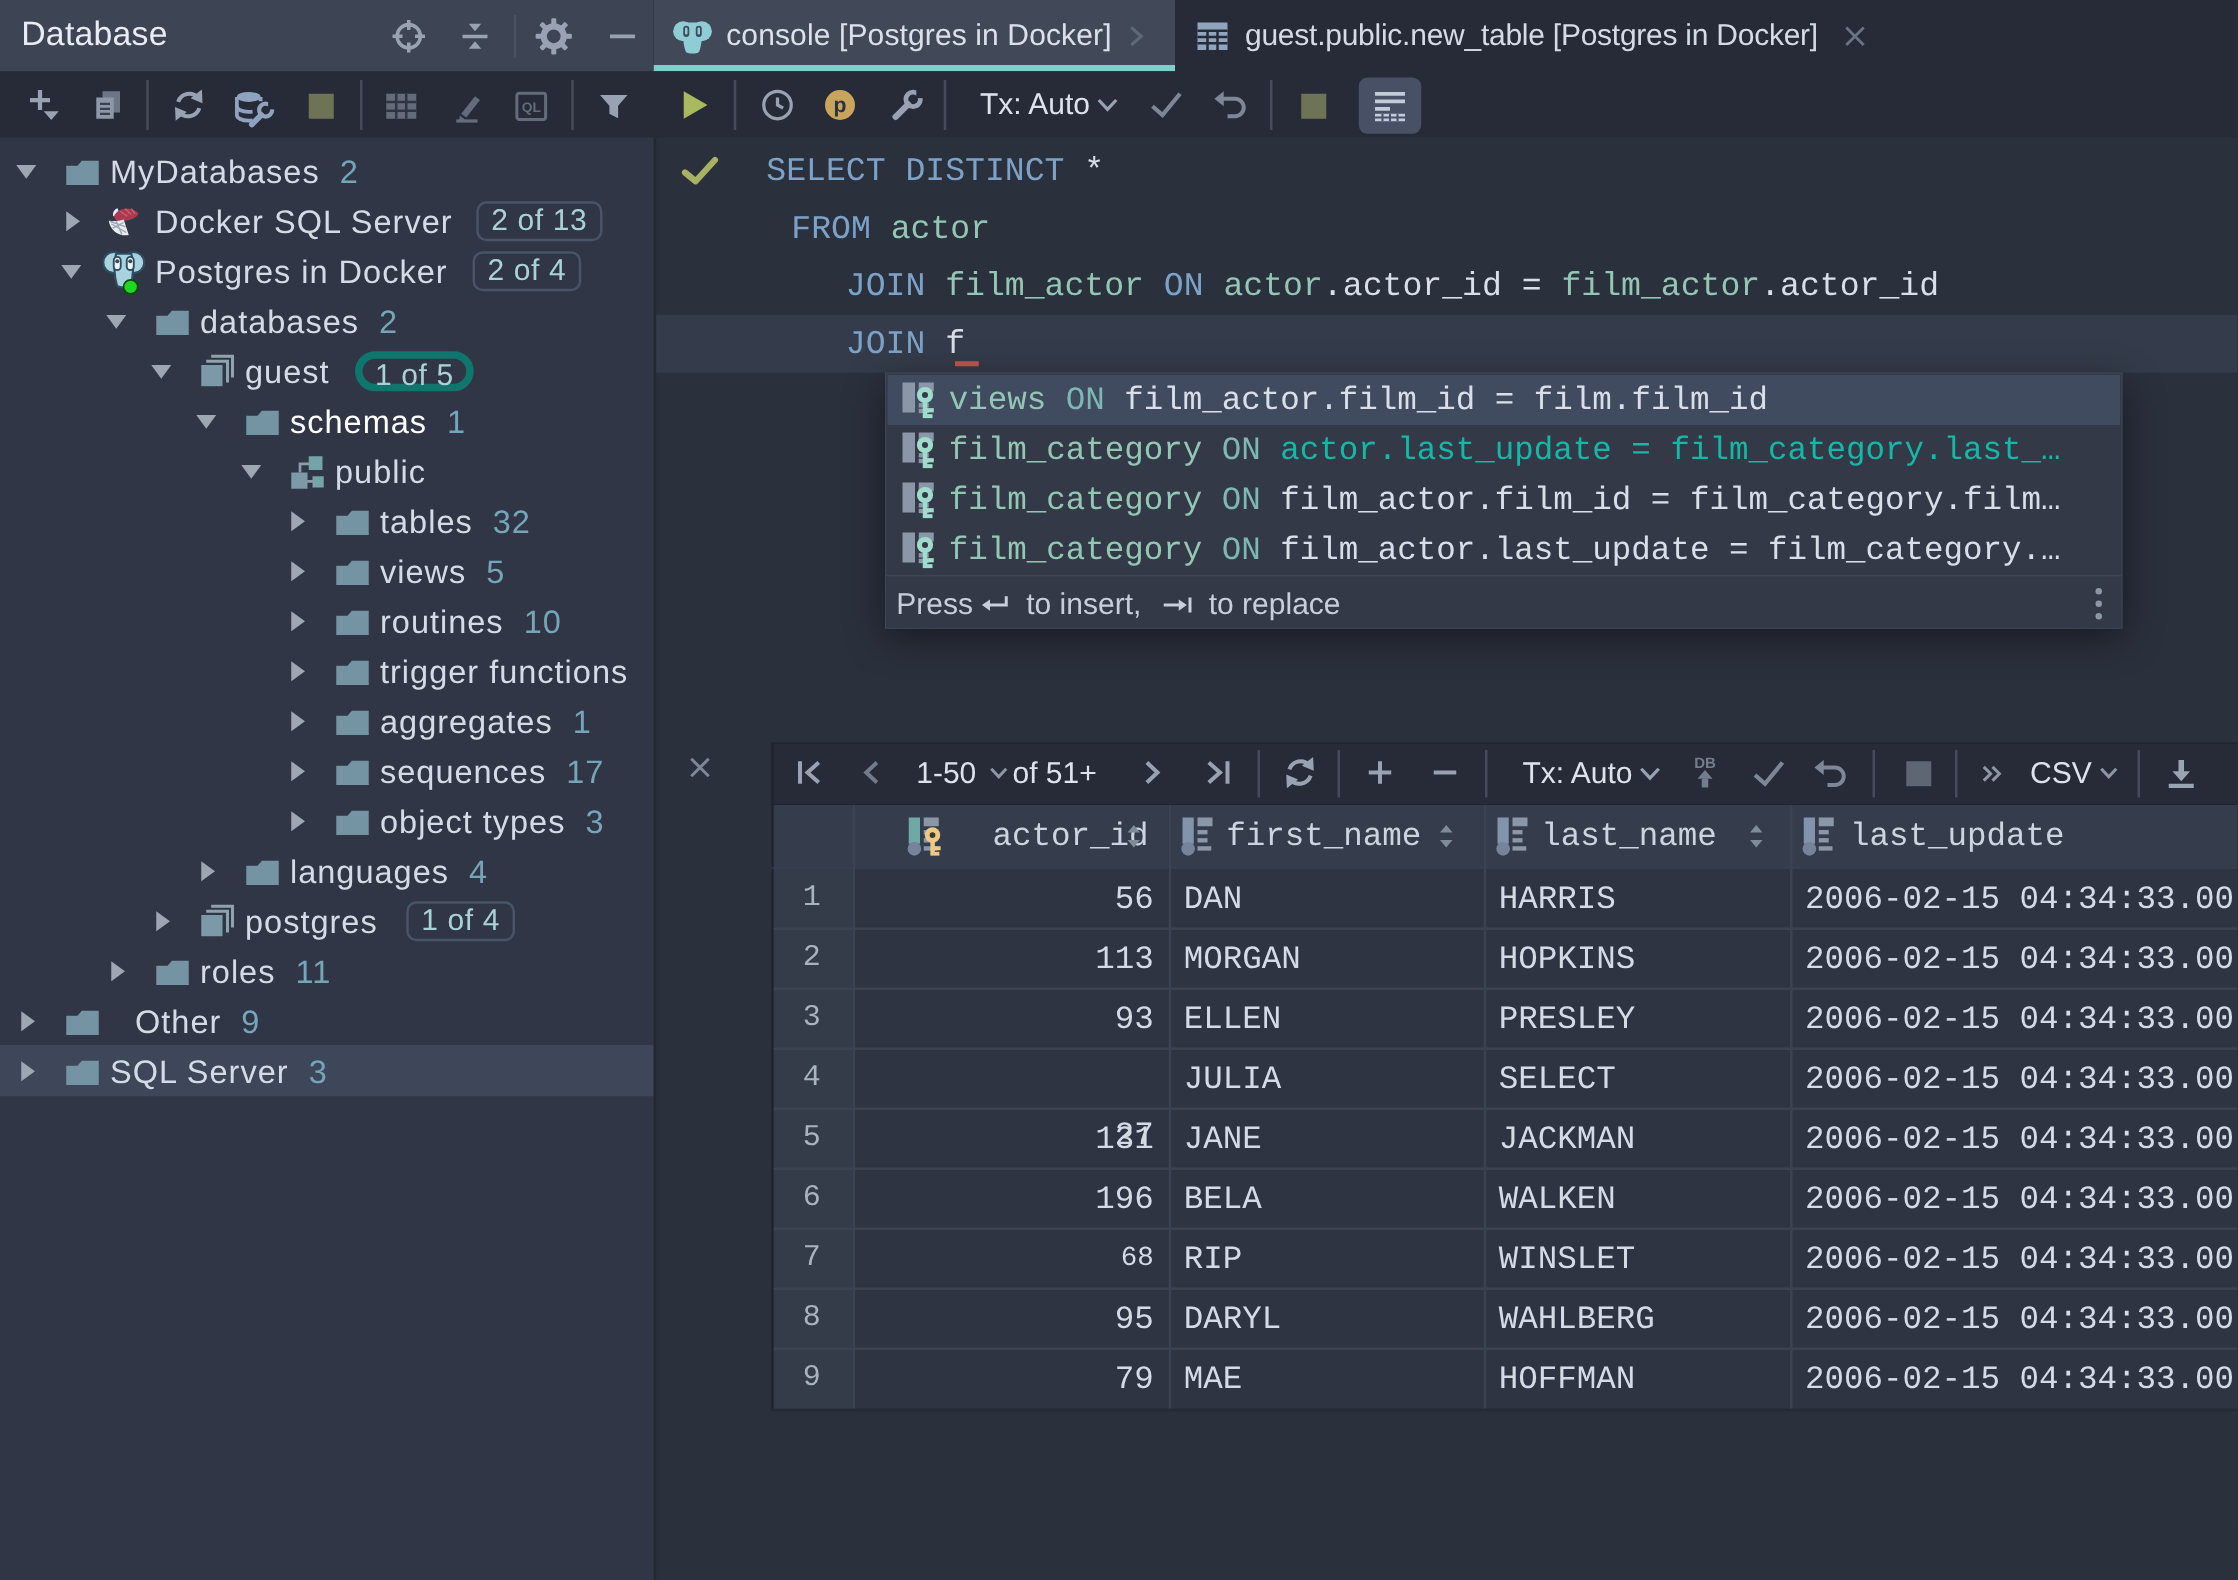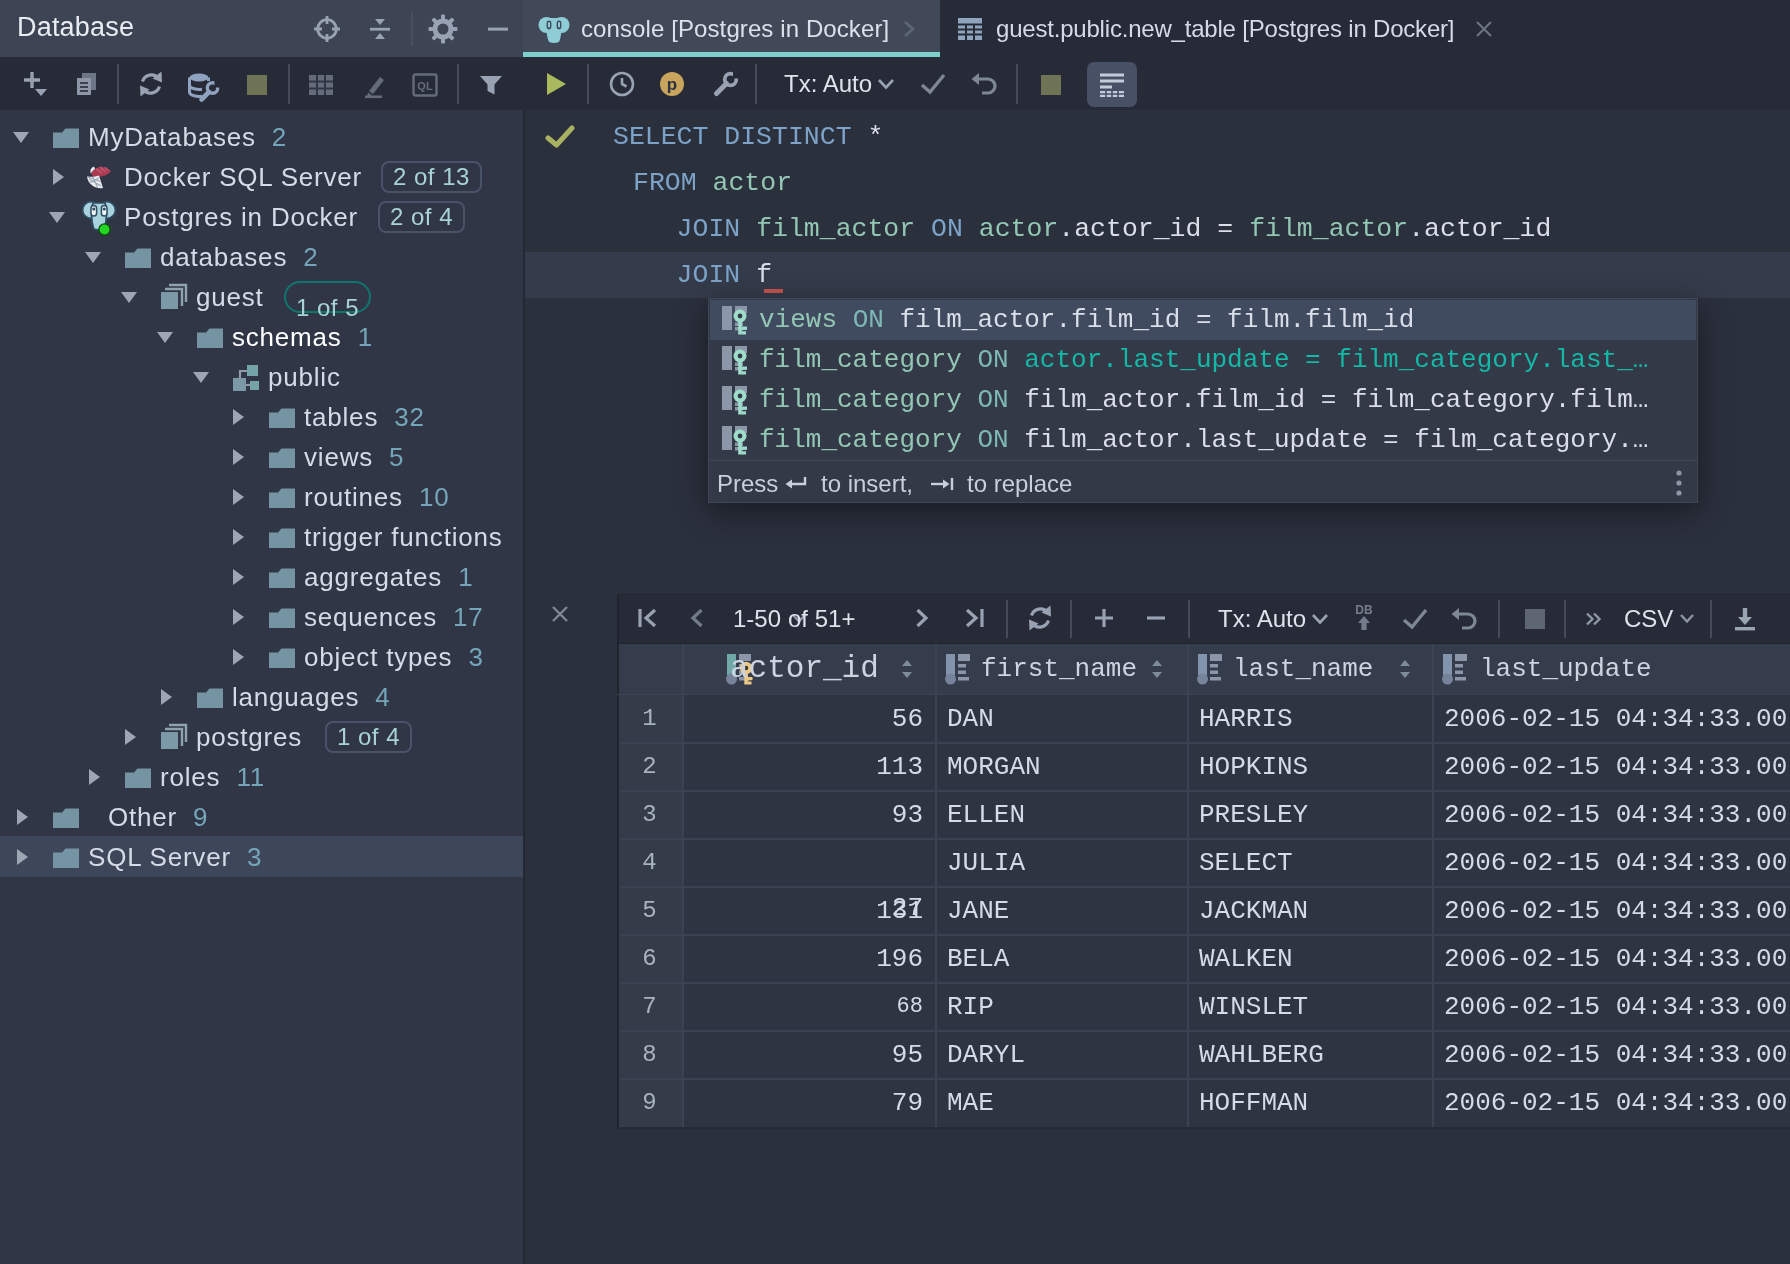--- a/index.html
+++ b/index.html
@@ -117,21 +117,21 @@
     <div style="position:absolute;left:160px;top:237px;font:26px/40px 'Liberation Sans', sans-serif;white-space:pre;letter-spacing:.8px;"><span style="color:#d5dbe6">databases</span><span style="color:#74a5b8">  2</span></div>
     <div style="position:absolute;left:120px;top:290px;line-height:0;"><svg width="18" height="14" viewBox="0 0 18 14" style="">
         <polygon points="1,2 17,2 9,13" fill="#9da6b2"></polygon>
       </svg></div>
     <div style="position:absolute;left:159px;top:282px;line-height:0;"><svg width="30" height="30" viewBox="0 0 30 30" style="">
         <path d="M10 3 H27 V20" fill="none" stroke="#8ea3ae" stroke-width="2.4"></path>
         <path d="M6 7 H23 V24" fill="none" stroke="#8ea3ae" stroke-width="2.4"></path>
         <rect x="2" y="10" width="17" height="17" fill="#7b99a6"></rect>
       </svg></div>
     <div style="position:absolute;left:196px;top:277px;font:26px/40px 'Liberation Sans', sans-serif;white-space:pre;letter-spacing:.8px;"><span style="color:#d5dbe6">guest</span></div>
-    <div style="position:absolute;left:284px;top:281px;border:2px solid #0f766e;border-radius:16px;padding:11px 10px;height:32px;font:24px/28px 'Liberation Sans', sans-serif;color:#a9d2d8;white-space:pre;letter-spacing:.5px;">1 of 5</div>
+    <div style="position:absolute;left:284px;top:281px;border:6px solid #0f766e;border-radius:16px;padding:0 10px;height:32px;font:24px/28px 'Liberation Sans', sans-serif;color:#a9d2d8;white-space:pre;letter-spacing:.5px;">1 of 5</div>
     <div style="position:absolute;left:156px;top:330px;line-height:0;"><svg width="18" height="14" viewBox="0 0 18 14" style="">
         <polygon points="1,2 17,2 9,13" fill="#9da6b2"></polygon>
       </svg></div>
     <div style="position:absolute;left:195px;top:324px;line-height:0;"><svg width="30" height="26" viewBox="0 0 30 26" style="">
         <path d="M2 24 V8.5 H11 L14.5 4.5 H28 V24 Z" fill="#7493a3"></path>
       </svg></div>
     <div style="position:absolute;left:232px;top:317px;font:26px/40px 'Liberation Sans', sans-serif;white-space:pre;letter-spacing:.8px;"><span style="color:#ffffff">schemas</span><span style="color:#74a5b8">  1</span></div>
     <div style="position:absolute;left:192px;top:370px;line-height:0;"><svg width="18" height="14" viewBox="0 0 18 14" style="">
         <polygon points="1,2 17,2 9,13" fill="#9da6b2"></polygon>
       </svg></div>
@@ -385,21 +385,21 @@
     <div style="position:absolute;left:636px;top:605px;line-height:0;"><svg width="24" height="26" viewBox="0 0 24 26" style="">
         <path d="M4 4 V22 M19 5 L10 13 L19 21" fill="none" stroke="#98a2b2" stroke-width="3.2"></path>
       </svg></div>
     <div style="position:absolute;left:689px;top:605px;line-height:0;"><svg width="16" height="26" viewBox="0 0 16 26" style="">
         <path d="M12.5 5 L4 13 L12.5 21" fill="none" stroke="#717b8a" stroke-width="3.2"></path>
       </svg></div>
     <div style="position:absolute;left:733px;top:607px;font:normal 24px/24px 'Liberation Sans', sans-serif;color:#dde2ec;white-space:pre;">1-50</div>
     <div style="position:absolute;left:791px;top:613px;line-height:0;"><svg width="16" height="11" viewBox="0 0 16 11" style="">
         <path d="M2 2 L8 8.5 L14 2" fill="none" stroke="#8c96a5" stroke-width="2.4"></path>
       </svg></div>
-    <div style="position:absolute;left:788px;top:607px;font:normal 24px/24px 'Liberation Sans', sans-serif;color:#dde2ec;white-space:pre;">of 51+</div>
+    <div style="position:absolute;left:810px;top:607px;font:normal 24px/24px 'Liberation Sans', sans-serif;color:#dde2ec;white-space:pre;">of 51+</div>
     <div style="position:absolute;left:914px;top:605px;line-height:0;"><svg width="16" height="26" viewBox="0 0 16 26" style="">
         <path d="M3.5 5 L12 13 L3.5 21" fill="none" stroke="#98a2b2" stroke-width="3.2"></path>
       </svg></div>
     <div style="position:absolute;left:962px;top:605px;line-height:0;"><svg width="24" height="26" viewBox="0 0 24 26" style="">
         <path d="M5 5 L14 13 L5 21 M20 4 V22" fill="none" stroke="#98a2b2" stroke-width="3.2"></path>
       </svg></div>
     <div style="position:absolute;left:1006px;top:600px;width:2px;height:38px;background:#454b58;"></div>
     <div style="position:absolute;left:1026px;top:604px;line-height:0;"><svg width="28" height="28" viewBox="0 0 28 28" style="">
         <path d="M5.5 11.5 A9.5 9.5 0 0 1 21.5 8" fill="none" stroke="#98a2b2" stroke-width="3.2"></path>
         <polygon points="24.5,1.5 25,12.5 15.5,8.5" fill="#98a2b2"></polygon>
@@ -473,21 +473,21 @@
         <rect x="17" y="13" width="8" height="3.5" fill="#8b97a8"></rect>
         <rect x="17" y="19.5" width="8" height="3.5" fill="#8b97a8"></rect>
         <rect x="17" y="26" width="11" height="3.5" fill="#8b97a8"></rect>
         <circle cx="9.5" cy="28" r="5.5" fill="#76839b"></circle>
         <circle cx="24" cy="17" r="6.2" fill="#ecc987"></circle>
         <circle cx="24" cy="17" r="2.3" fill="#3a3a2a"></circle>
         <rect x="22.3" y="22" width="3.6" height="11.5" fill="#ecc987"></rect>
         <rect x="25.5" y="26" width="5" height="3.2" fill="#ecc987"></rect>
         <rect x="25.5" y="30.5" width="4" height="3" fill="#ecc987"></rect>
       </svg></div>
-    <div style="position:absolute;left:730px;top:643px;font-family:'Liberation Mono', monospace;font-size:31px;white-space:pre;line-height:52px;color:#ccd4e0;">actor_id</div>
+    <div style="position:absolute;left:794px;top:643px;font-family:'Liberation Mono', monospace;font-size:26px;white-space:pre;line-height:52px;color:#ccd4e0;">actor_id</div>
     <div style="position:absolute;left:899px;top:657px;line-height:0;"><svg width="16" height="24" viewBox="0 0 16 24" style="">
         <polygon points="8,3 13,9 3,9" fill="#7e8b9b"></polygon>
         <polygon points="8,21 13,15 3,15" fill="#7e8b9b"></polygon>
       </svg></div>
     <div style="position:absolute;left:941px;top:651px;line-height:0;"><svg width="34" height="34" viewBox="0 0 34 34" style="">
         <rect x="5" y="3" width="9" height="21" fill="#8294ac"></rect>
         <rect x="17" y="3" width="12" height="7" fill="#8b97a8"></rect>
         <rect x="17" y="13" width="8" height="3.5" fill="#8b97a8"></rect>
         <rect x="17" y="19.5" width="8" height="3.5" fill="#8b97a8"></rect>
         <rect x="17" y="26" width="11" height="3.5" fill="#8b97a8"></rect>

